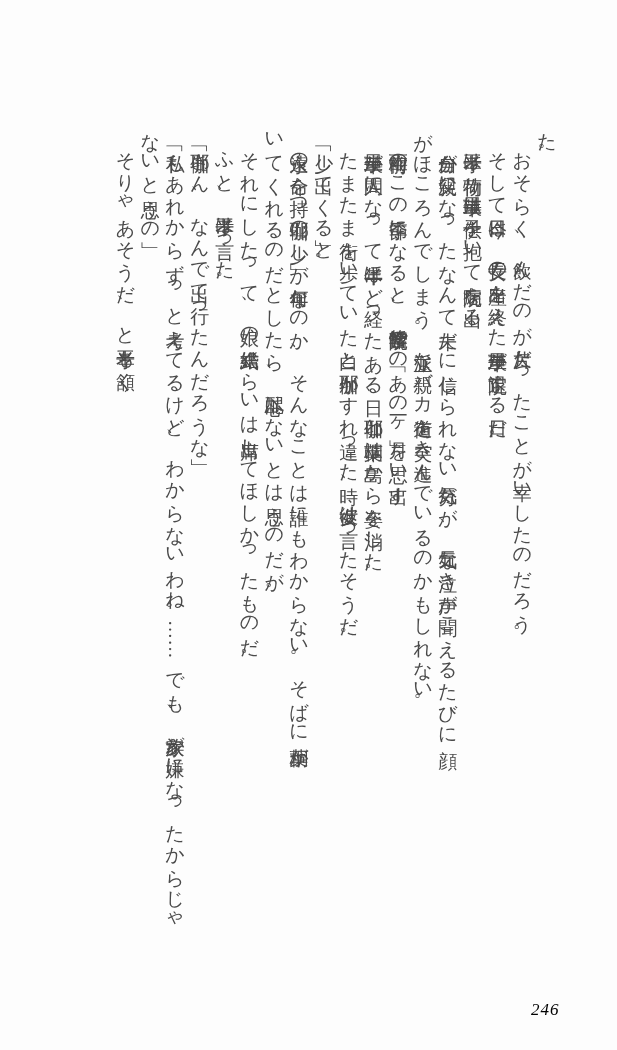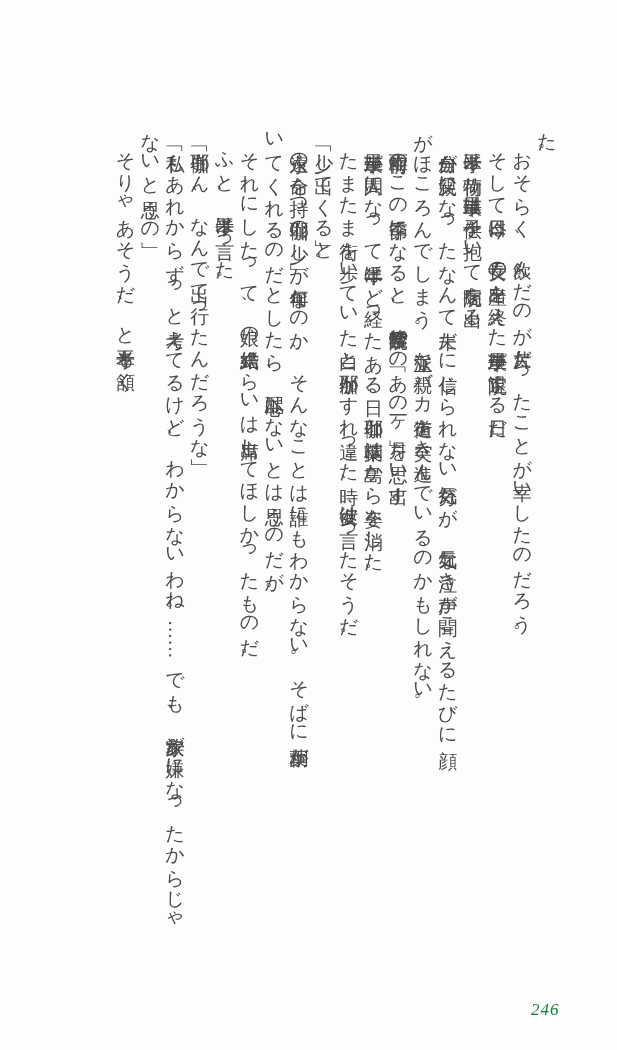--- a/index.html
+++ b/index.html
@@ -32,21 +32,21 @@
     padding: 0;
     line-height: 24.8px; 
     white-space: pre;
   }
   .page-number {
     position: absolute;
     left: 531px;
     top: 1000px;
     font-style: italic;
     font-size: 17px;
-    color: #15803d;
+    color: #000000;
     letter-spacing: 1px;
   }
 </style>
 </head>
 <body>
 
 <div class="page">
 
   <div class="text-block">
     <p>た。</p>

